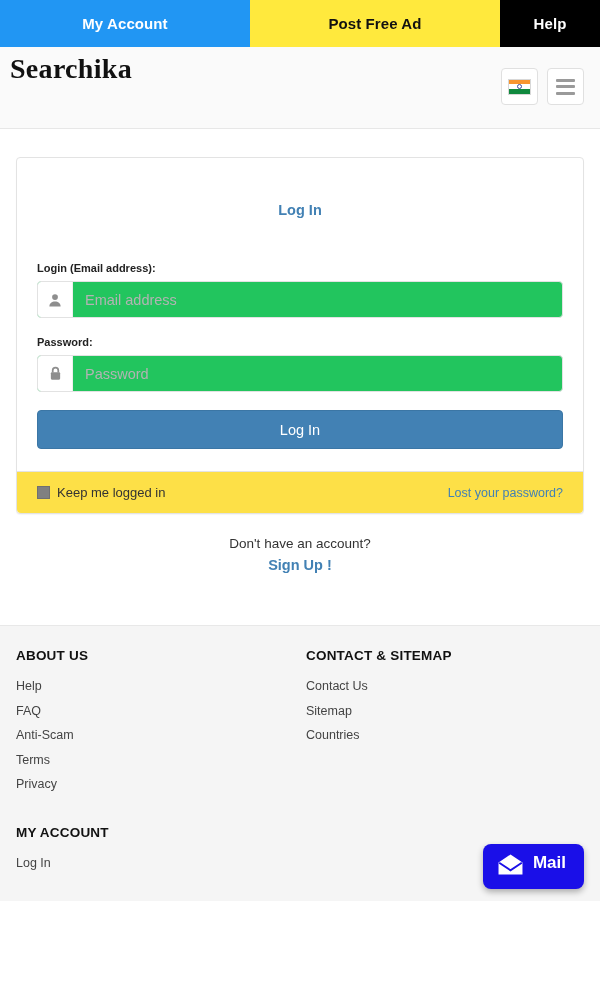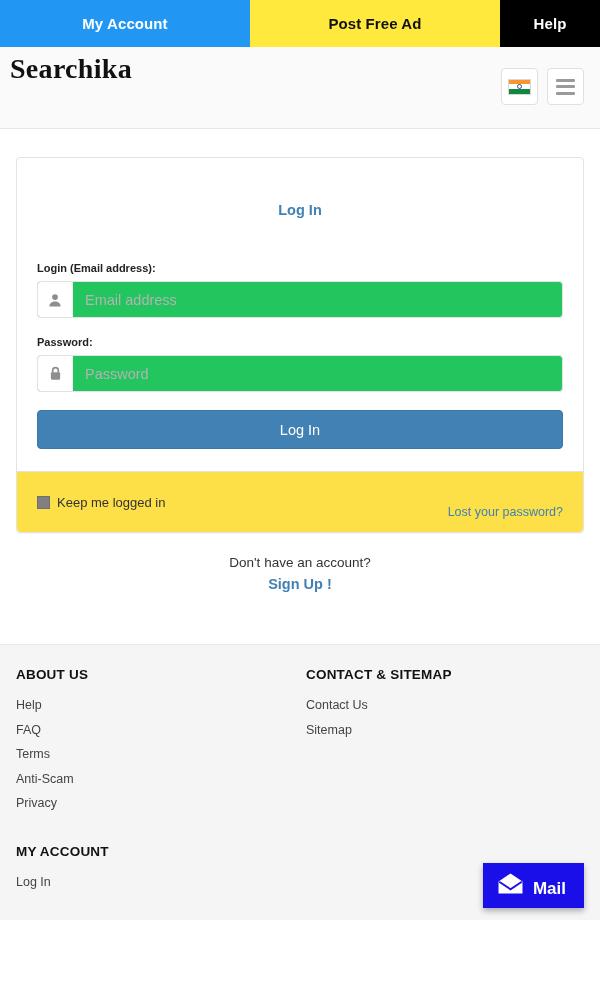--- a/index.html
+++ b/index.html
@@ -175,21 +175,20 @@
     width: 13px; height: 13px;
     background: #808080;
     border: 1px solid #707070;
   }
   .keepme-label { font-size: 13px; color: #333333; }
   .lost-link {
     font-size: 12.5px;
     color: #4281b4;
     text-decoration: none;
     cursor: pointer;
-    margin-top: 20px;
   }
 
   .signup-block { text-align: center; margin-top: 22px; }
   .signup-q { font-size: 13.5px; color: #333333; }
   .signup-link {
     display: block;
     margin-top: 6px;
     font-size: 14.5px;
     font-weight: bold;
     color: #4281b4;
@@ -224,24 +223,24 @@
     margin-bottom: 10.5px;
     cursor: pointer;
   }
 
   
   .mail-widget {
     position: absolute;
     right: 16px;
     bottom: 12px;
     display: flex;
-    align-items: flex-end;
+    align-items: flex-start;
     gap: 9px;
     background: #1a0fe8;
-    border-radius: 0;
+    border-radius: 8px;
     padding: 9px 18px 9px 14px;
     box-shadow: 0 3px 6px rgba(0,0,0,.3);
     cursor: pointer;
   }
   .mail-widget .mail-label {
     color: #ffffff;
     font-size: 17px;
     font-weight: bold;
   }
 </style>
@@ -330,32 +329,33 @@
 
 </div>
 
 <div class="site-footer">
   <div class="footer-cols">
 
     <div class="footer-col">
       <div class="footer-title">ABOUT US</div>
       <a class="footer-link" href="#">Help</a>
       <a class="footer-link" href="#">FAQ</a>
+      <a class="footer-link" href="#">Anti-Scam</a>
       <a class="footer-link" href="#">Terms</a>
-      <a class="footer-link" href="#">Anti-Scam</a>
       <a class="footer-link" href="#">Privacy</a>
 
       <div class="footer-title second">MY ACCOUNT</div>
       <a class="footer-link" href="#">Log In</a>
     </div>
 
     <div class="footer-col">
       <div class="footer-title">CONTACT &amp; SITEMAP</div>
       <a class="footer-link" href="#">Contact Us</a>
       <a class="footer-link" href="#">Sitemap</a>
+      <a class="footer-link" href="#">Countries</a>
     </div>
 
   </div>
 
   <div class="mail-widget">
     <span>
       <svg width="27" height="23" viewBox="0 0 28 24" aria-hidden="true">
         <path d="M14 1.5L26.5 10v12.5h-25V10z" fill="#ffffff"></path>
         <path d="M2.2 10.2L14 18l11.8-7.8" fill="none" stroke="#1a0fe8" stroke-width="2"></path>
       </svg>

